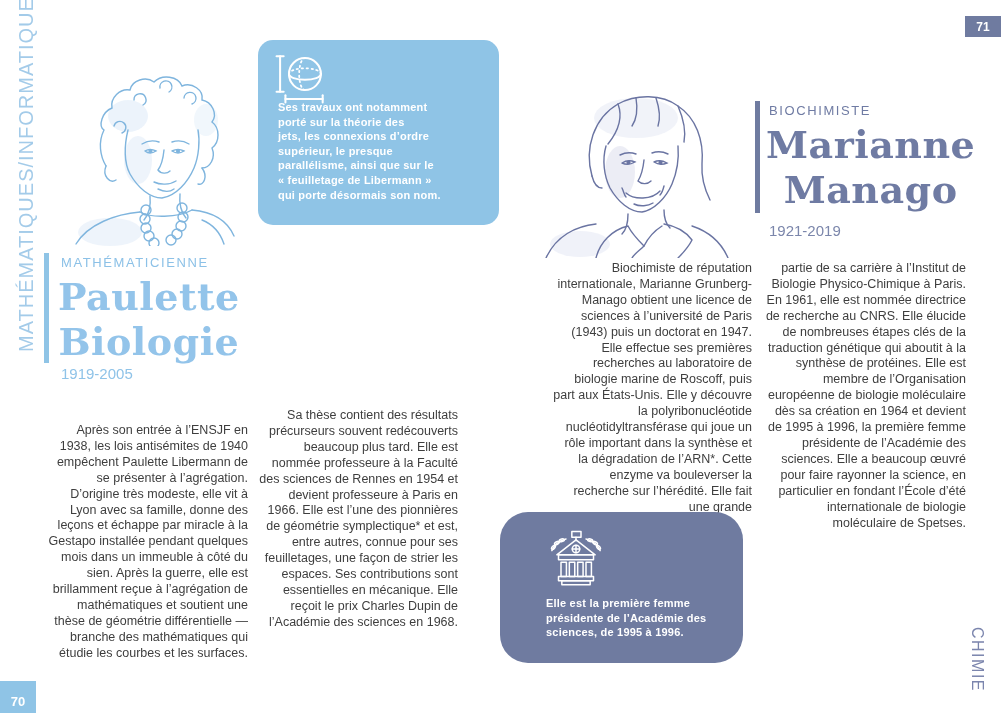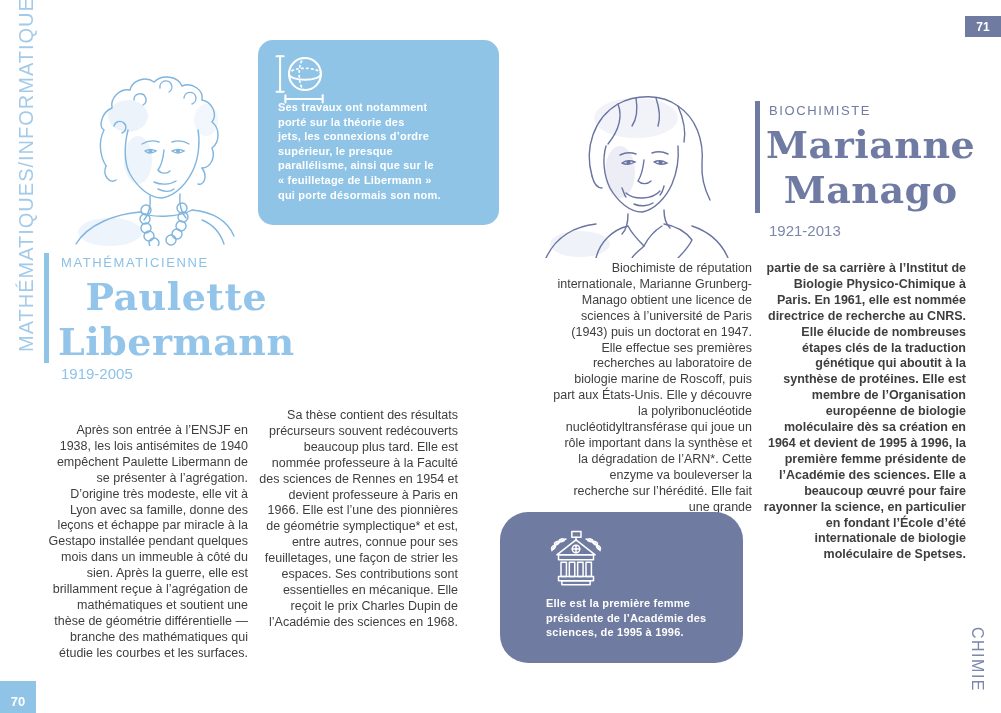--- a/index.html
+++ b/index.html
@@ -59,21 +59,21 @@
   .dates-left{left:61px;top:365px;color:#8fc3e8;}
   .dates-right{left:769px;top:222px;color:#7b86ab;}
   
   .body-col{
     position:absolute;width:200px;font-size:12.5px;line-height:15.9px;
     color:#3e3e3e;text-align:right;
   }
   .lp-col1{left:48px;top:408px;margin-top:15px;}
   .lp-col2{left:258px;top:408px;}
   .rp-col1{left:552px;top:261px;}
-  .rp-col2{left:762px;top:261px;width:204px;font-weight:bold;}
+  .rp-col2{left:762px;top:261px;width:204px;}
 </style>
 </head>
 <body>
 
 <div class="vlabel-left">MATHÉMATIQUES/INFORMATIQUE</div>
 <div class="vlabel-right">CHIMIE</div>
 <div class="badge badge-70">70</div>
 <div class="badge badge-71">71</div>
 
 <div class="portrait portrait-left">
@@ -144,21 +144,21 @@
 jets, les connexions d’ordre
 supérieur, le presque
 parallélisme, ainsi que sur le
 « feuilletage de Libermann »
 qui porte désormais son nom.</div>
 </div>
 
 <div class="hbar hbar-left"></div>
 <div class="profession profession-left">MATHÉMATICIENNE</div>
 <div class="big-name name-left">Paulette
-Libermann</div>
+Biologie</div>
 <div class="dates dates-left">1919-2005</div>
 
 <div class="body-col lp-col1">Après son entrée à l’ENSJF en 1938, les lois antisémites de 1940 empêchent Paulette Libermann de se présenter à l’agrégation. D’origine très modeste, elle vit à Lyon avec sa famille, donne des leçons et échappe par miracle à la Gestapo installée pendant quelques mois dans un immeuble à côté du sien. Après la guerre, elle est brillamment reçue à l’agrégation de mathématiques et soutient une thèse de géométrie différentielle — branche des mathématiques qui étudie les courbes et les surfaces.</div>
 <div class="body-col lp-col2">Sa thèse contient des résultats précurseurs souvent redécouverts beaucoup plus tard. Elle est nommée professeure à la Faculté des sciences de Rennes en 1954 et devient professeure à Paris en 1966. Elle est l’une des pionnières de géométrie symplectique* et est, entre autres, connue pour ses feuilletages, une façon de strier les espaces. Ses contributions sont essentielles en mécanique. Elle reçoit le prix Charles Dupin de l’Académie des sciences en 1968.</div>
 
 <div class="portrait portrait-right">
   <svg width="208" height="182" viewBox="0 0 208 182" fill="none">
     <g>
       <ellipse cx="100" cy="42" rx="42" ry="20" fill="#e4e7f4" opacity="0.5"></ellipse>
       <ellipse cx="84" cy="96" rx="15" ry="26" fill="#d9dcec" opacity="0.5"></ellipse>
@@ -191,21 +191,21 @@
       <path d="M10,182 C20,160 40,150 60,148"></path>
       <path d="M156,150 C174,156 186,168 192,182"></path>
     </g>
   </svg>
 </div>
 
 <div class="hbar hbar-right"></div>
 <div class="profession profession-right">BIOCHIMISTE</div>
 <div class="big-name name-right">Marianne
 Manago</div>
-<div class="dates dates-right">1921-2013</div>
+<div class="dates dates-right">1921-2019</div>
 
 <div class="body-col rp-col1">Biochimiste de réputation internationale, Marianne Grunberg-Manago obtient une licence de sciences à l’université de Paris (1943) puis un doctorat en 1947. Elle effectue ses premières recherches au laboratoire de biologie marine de Roscoff, puis part aux États-Unis. Elle y découvre la polyribonucléotide nucléotidyltransférase qui joue un rôle important dans la synthèse et la dégradation de l’ARN*. Cette enzyme va bouleverser la recherche sur l’hérédité. Elle fait une grande</div>
 <div class="body-col rp-col2">partie de sa carrière à l’Institut de Biologie Physico-Chimique à Paris. En 1961, elle est nommée directrice de recherche au CNRS. Elle élucide de nombreuses étapes clés de la traduction génétique qui aboutit à la synthèse de protéines. Elle est membre de l’Organisation européenne de biologie moléculaire dès sa création en 1964 et devient de 1995 à 1996, la première femme présidente de l’Académie des sciences. Elle a beaucoup œuvré pour faire rayonner la science, en particulier en fondant l’École d’été internationale de biologie moléculaire de Spetses.</div>
 
 <div class="callout callout-slate">
   <span class="c-icon">
     <svg width="62" height="60" viewBox="0 0 72 72" fill="none" stroke="#ffffff" stroke-width="1.8" stroke-linejoin="round" stroke-linecap="round">
       <rect x="31" y="3" width="11" height="7"></rect>
       <line x1="36" y1="10" x2="36" y2="14"></line>
       <path d="M13,31 L36,13 L59,31 Z"></path>

